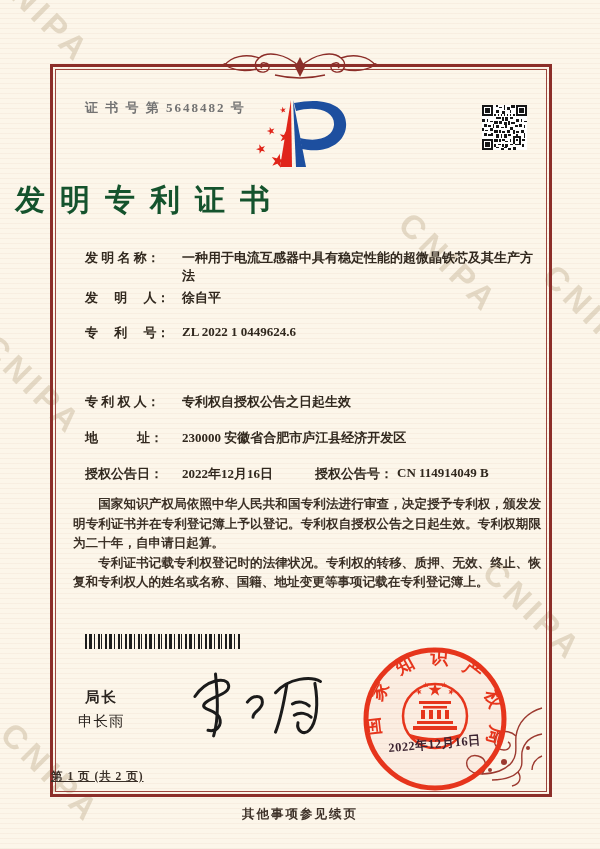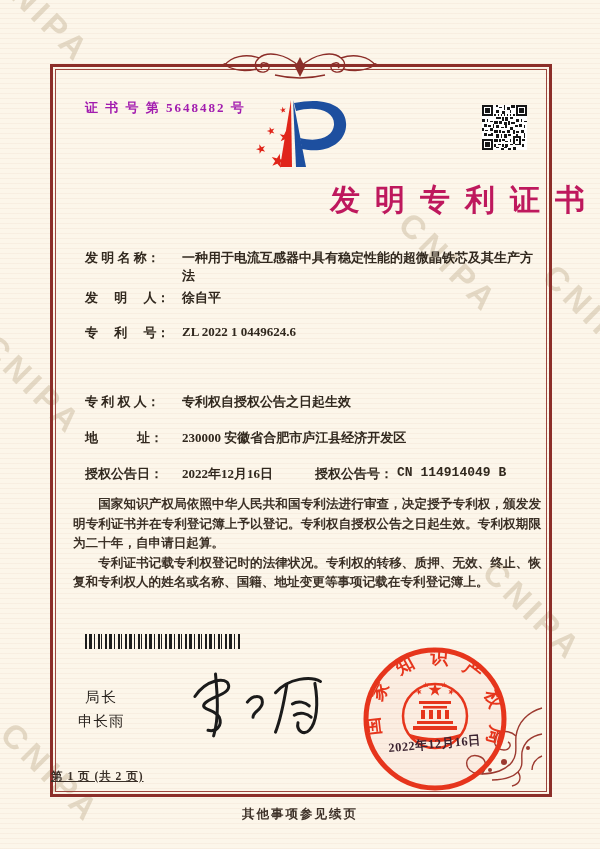--- a/index.html
+++ b/index.html
@@ -17,47 +17,47 @@
     font-weight:bold;font-size:33px;letter-spacing:5px;
     color:rgba(193,175,142,0.42);transform:rotate(45deg);white-space:nowrap;
     pointer-events:none;z-index:1;
   }
   .frame{
     position:absolute;left:50px;top:64px;width:496px;height:727px;
     border:3px solid #8c2e29;z-index:2;
   }
   .frame-inner{position:absolute;inset:2px;border:1px solid #9d453d;}
   .ornament{position:absolute;z-index:3;}
-  .cert-no{position:absolute;left:85px;top:99px;z-index:4;font-size:13px;font-weight:bold;color:#a21caf;letter-spacing:2px;}
+  .cert-no{position:absolute;left:85px;top:99px;z-index:4;font-size:13px;font-weight:bold;color:#737373;letter-spacing:2px;}
   .logo{position:absolute;left:240px;top:97px;z-index:4;}
   .qr{position:absolute;left:482px;top:105px;z-index:4;}
   .title{
-    position:absolute;left:0;top:180px;width:600px;text-align:right;z-index:4;
-    font-size:30px;font-weight:bold;letter-spacing:15px;text-indent:15px;color:#be185d;
+    position:absolute;left:0;top:180px;width:600px;text-align:left;z-index:4;
+    font-size:30px;font-weight:bold;letter-spacing:15px;text-indent:15px;color:#14532d;
   }
   .frow{position:absolute;left:85px;width:470px;z-index:4;font-size:13px;font-weight:bold;color:#31281e;}
   .flabel{display:inline-block;width:97px;vertical-align:top;}
   .fvalue{display:inline-block;vertical-align:top;width:360px;}
-  .fpair2{position:absolute;left:230px;top:0;font-family:Liberation Mono, monospace;}
+  .fpair2{position:absolute;left:230px;top:0;}
   .fpair2 .flabel{width:auto;margin-right:4px;}
   .paras{
     position:absolute;left:73px;top:495px;width:468px;z-index:4;
     font-size:12.6px;font-weight:bold;color:#3b3026;line-height:19.6px;text-align:justify;
   }
   .paras p{margin:0;text-indent:2em;}
   .barcode{
     position:absolute;left:85px;top:634px;width:156px;height:15px;z-index:4;
     background:repeating-linear-gradient(90deg,
       #1c1c1c 0px,#1c1c1c 2px,transparent 2px,transparent 4px,
       #1c1c1c 4px,#1c1c1c 7px,transparent 7px,transparent 9px,
       #1c1c1c 9px,#1c1c1c 10px,transparent 10px,transparent 13px,
       #1c1c1c 13px,#1c1c1c 15px,transparent 15px,transparent 16px,
       #1c1c1c 16px,#1c1c1c 17px,transparent 17px,transparent 20px);
   }
-  .director-title{position:absolute;left:85px;top:688px;z-index:4;font-size:14.5px;font-weight:normal;color:#2b2520;letter-spacing:2px;}
+  .director-title{position:absolute;left:85px;top:688px;z-index:4;font-size:14.5px;font-weight:bold;color:#2b2520;letter-spacing:2px;}
   .director-name{position:absolute;left:78px;top:712px;z-index:4;font-size:14.5px;font-weight:normal;color:#2b2520;letter-spacing:1px;}
   .signature{position:absolute;left:178px;top:668px;z-index:4;}
   .seal{position:absolute;left:360px;top:644px;width:150px;height:150px;z-index:5;}
   .page-no{position:absolute;left:51px;top:769px;width:496px;text-align:left;z-index:4;font-size:11.5px;font-weight:bold;color:#3a3028;letter-spacing:1px;text-decoration:underline;}
   .footer-note{position:absolute;left:0;top:806px;width:600px;text-align:center;z-index:4;font-size:12.5px;font-weight:bold;color:#3f332a;letter-spacing:2px;}
 </style>
 </head>
 <body>
 
 <svg width="0" height="0" style="position:absolute">

